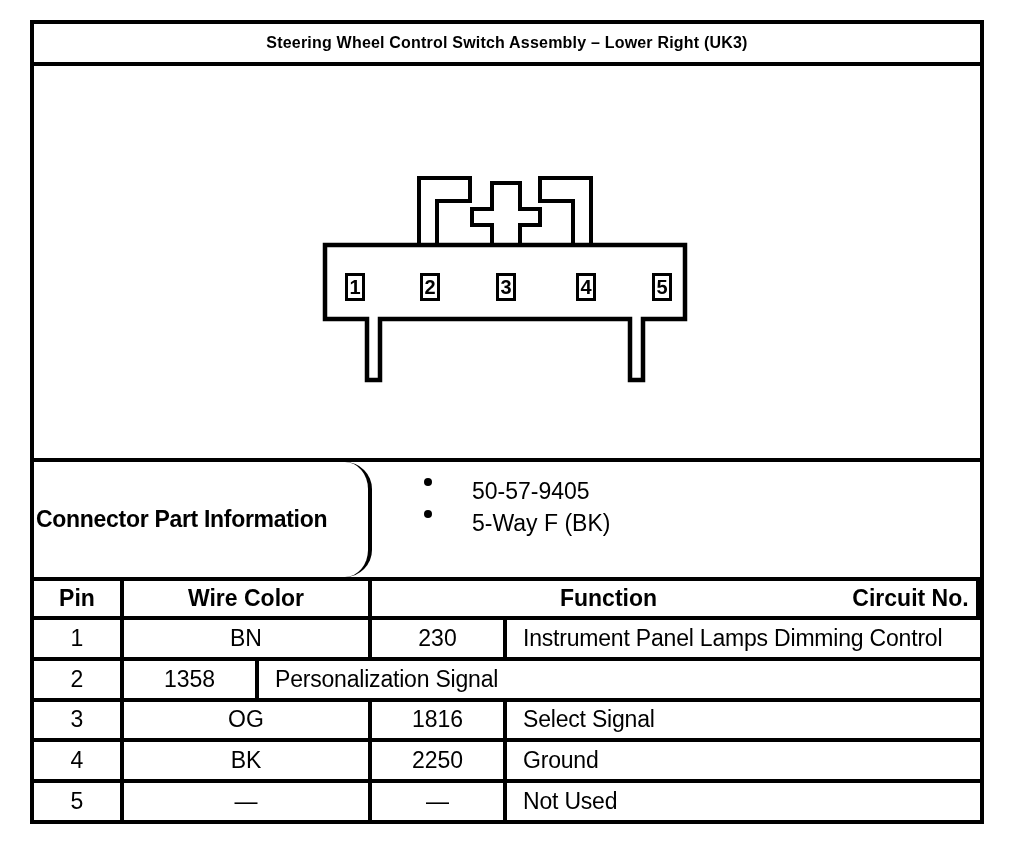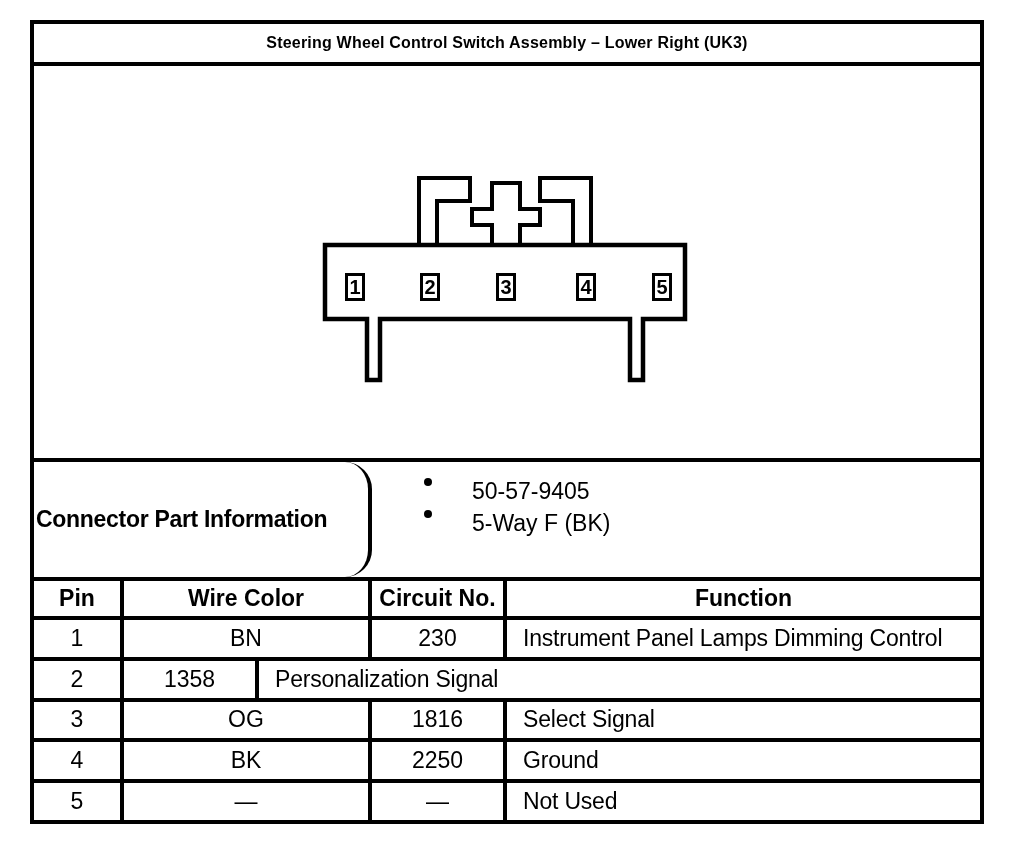--- a/index.html
+++ b/index.html
@@ -79,22 +79,22 @@
           <span class="bullet-dot"></span>
           <span>5-Way F (BK)</span>
         </div>
       </div>
     </div>
 
     <div class="pin-table">
       <div class="tr head">
         <div class="th col-pin">Pin</div>
         <div class="th col-wire">Wire Color</div>
+        <div class="th col-fn">Function</div>
         <div class="th col-circuit">Circuit No.</div>
-        <div class="th col-fn">Function</div>
       </div>
 
       <div class="tr">
         <div class="td col-pin">1</div>
         <div class="td col-wire">BN</div>
         <div class="td col-circuit">230</div>
         <div class="td col-fn">Instrument Panel Lamps Dimming Control</div>
       </div>
       <div class="tr">
         <div class="td col-pin">2</div>

